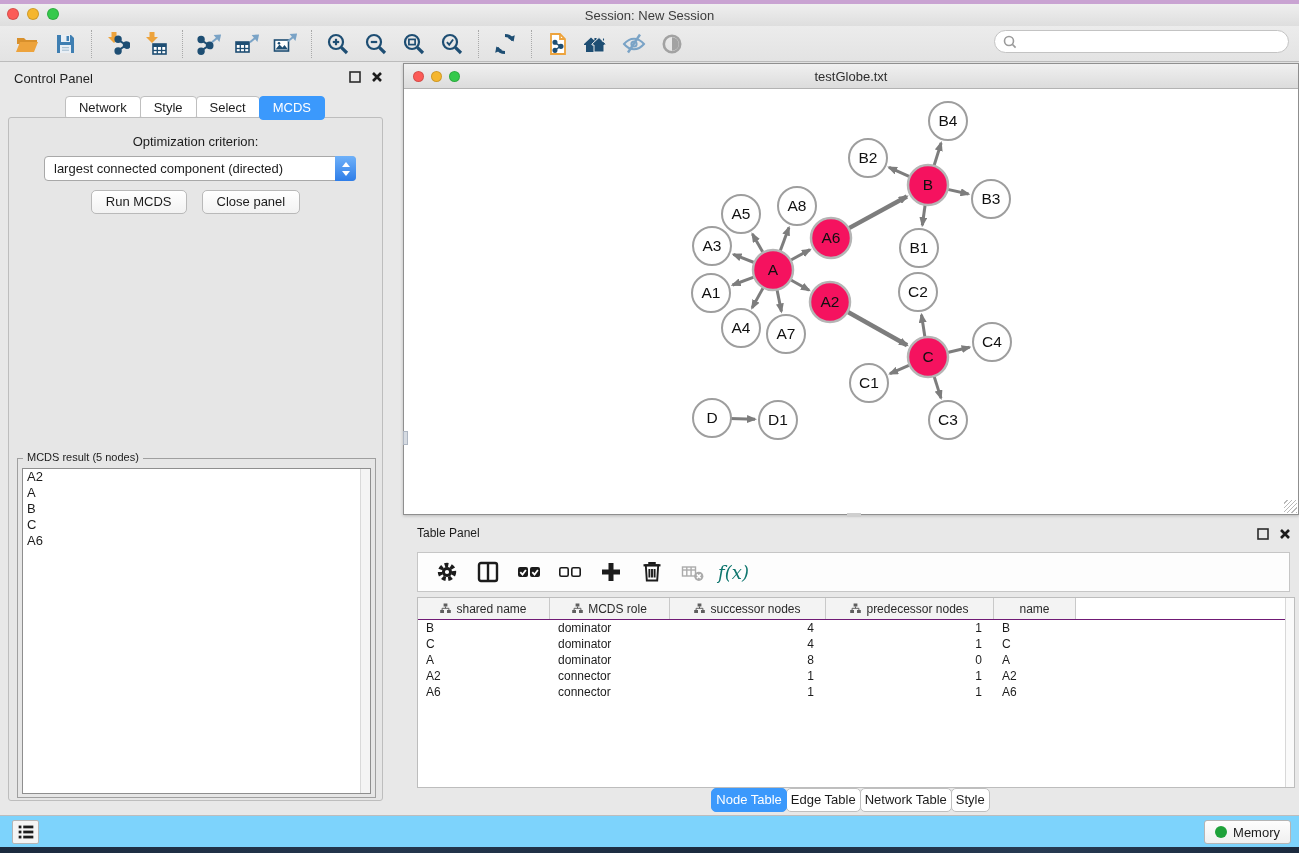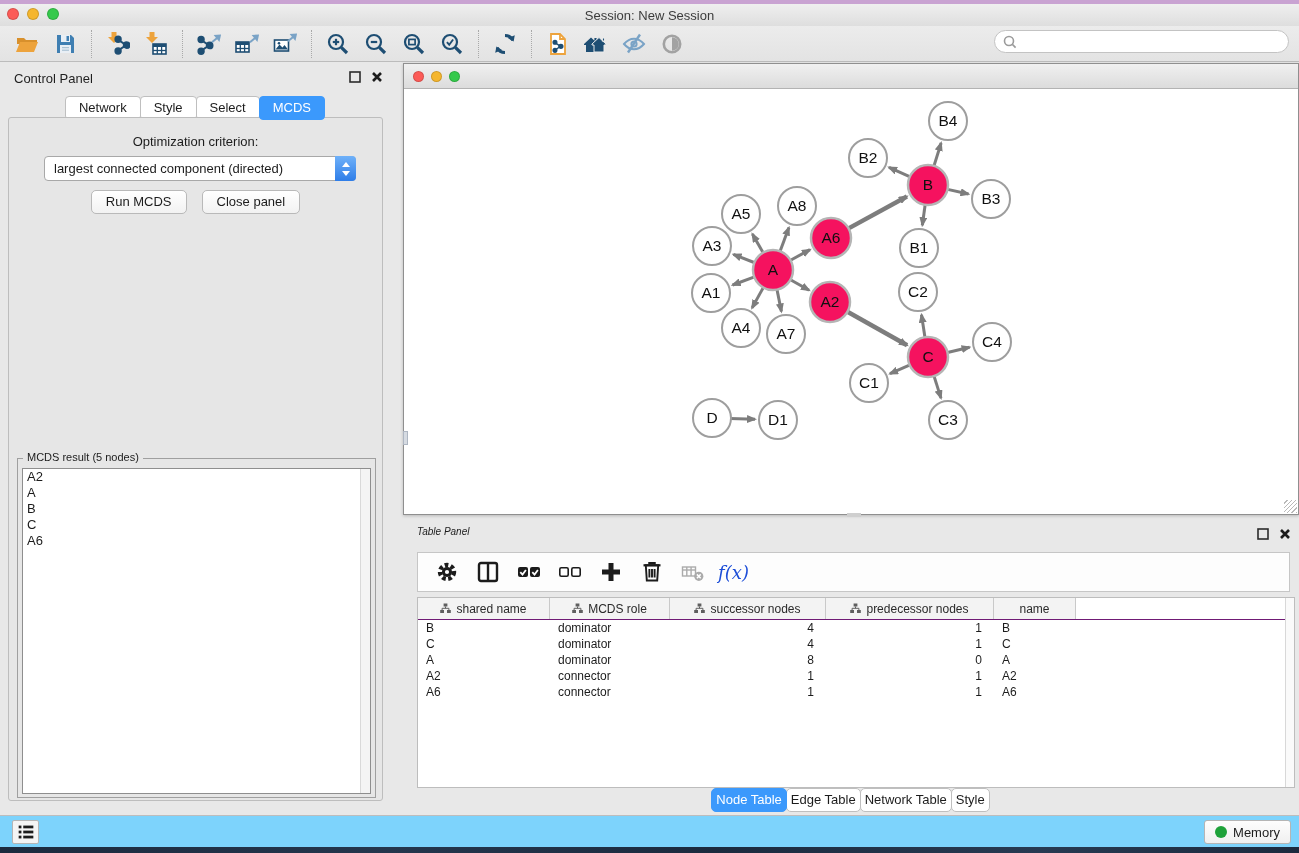--- a/index.html
+++ b/index.html
@@ -62,25 +62,25 @@
   .net-lights .light { width:11px; height:11px; }
   .net-title { width:100%; text-align:center; font-size:13px; color:#2e2e2e; }
   .net-canvas { position:absolute; left:0; top:25px; width:894px; height:425px; background:#fff; }
   .grip { position:absolute; right:1px; bottom:1px; width:13px; height:13px;
           background:repeating-linear-gradient(135deg,transparent 0 2px,#b9b9b9 2px 3px); }
   .split-tick-left { position:absolute; left:-1px; top:367px; width:5px; height:14px; background:#d6dbe2; border:1px solid #aeb6c2; }
   .split-tick-bottom { position:absolute; left:443px; bottom:-3px; width:14px; height:4px; background:#cfcfcf; }
 
   
   .table-panel { position:absolute; left:403px; top:520px; width:896px; height:295px; }
-  .tp-header { position:absolute; left:14px; top:6px; font-size:10px;font-style:italic; }
+  .tp-header { position:absolute; left:14px; top:6px; font-size:12px; }
   .tp-toolbar { position:absolute; left:14px; top:32px; width:873px; height:40px; background:#fdfdfd;
                 border:1px solid #c6c6c6; display:flex; align-items:center; padding-left:10px; gap:4px; }
   .tp-btn { width:37px; height:32px; display:flex; align-items:center; justify-content:center; }
-  .fx { font-family:"DejaVu Serif","Liberation Serif",serif; font-style:italic; font-size:18px; color:#1d4ed8; }
+  .fx { font-family:"DejaVu Serif","Liberation Serif",serif; font-style:italic; font-size:18px; color:#0f766e; }
   .tbl { position:absolute; left:14px; top:77px; width:878px; height:191px; background:#fff;
          border:1px solid #bdbdbd; }
   .tbl-scroll { position:absolute; right:0; top:0; width:9px; height:100%; background:#fafafa; border-left:1px solid #d8d8d8; }
   .tbl-headrow { display:flex; height:22px; border-bottom:1px solid #701a75; }
   .th { background:#f3f3f3; border-right:1px solid #c9c9c9; display:flex; align-items:center;
         justify-content:center; gap:5px; font-size:12px; color:#2a2a2a; overflow:hidden; }
   .tr { display:flex; height:16px; align-items:center; }
   .td { font-size:12px; padding:0 8px; white-space:nowrap; overflow:hidden; }
   .td.right { text-align:right; padding-right:12px; }
   .bottom-tabs { position:absolute; left:0; top:268px; width:100%; display:flex; justify-content:center; }
@@ -332,20 +332,21 @@
     </div>
   </div>
 
   <div class="net-window">
     <div class="net-titlebar">
       <div class="net-lights">
         <span class="light red"></span>
         <span class="light yellow"></span>
         <span class="light green"></span>
       </div>
+      <div class="net-title">testGlobe.txt</div>
     </div>
     <div class="net-canvas">
       <svg id="net-svg" width="894" height="425" viewBox="0 0 894 425">
           <defs>
             <marker id="arr" viewBox="0 0 10 8" refX="8" refY="4" markerWidth="10" markerHeight="8" orient="auto" markerUnits="userSpaceOnUse">
               <path d="M0 0L10 4L0 8z" fill="#7d7d7d"></path>
             </marker>
           </defs>
           <line x1="359.6" y1="164.5" x2="348.4" y2="145.0" stroke="#7d7d7d" stroke-width="3" marker-end="url(#arr)"></line>
           <line x1="375.7" y1="163.2" x2="384.9" y2="138.5" stroke="#7d7d7d" stroke-width="3" marker-end="url(#arr)"></line>

